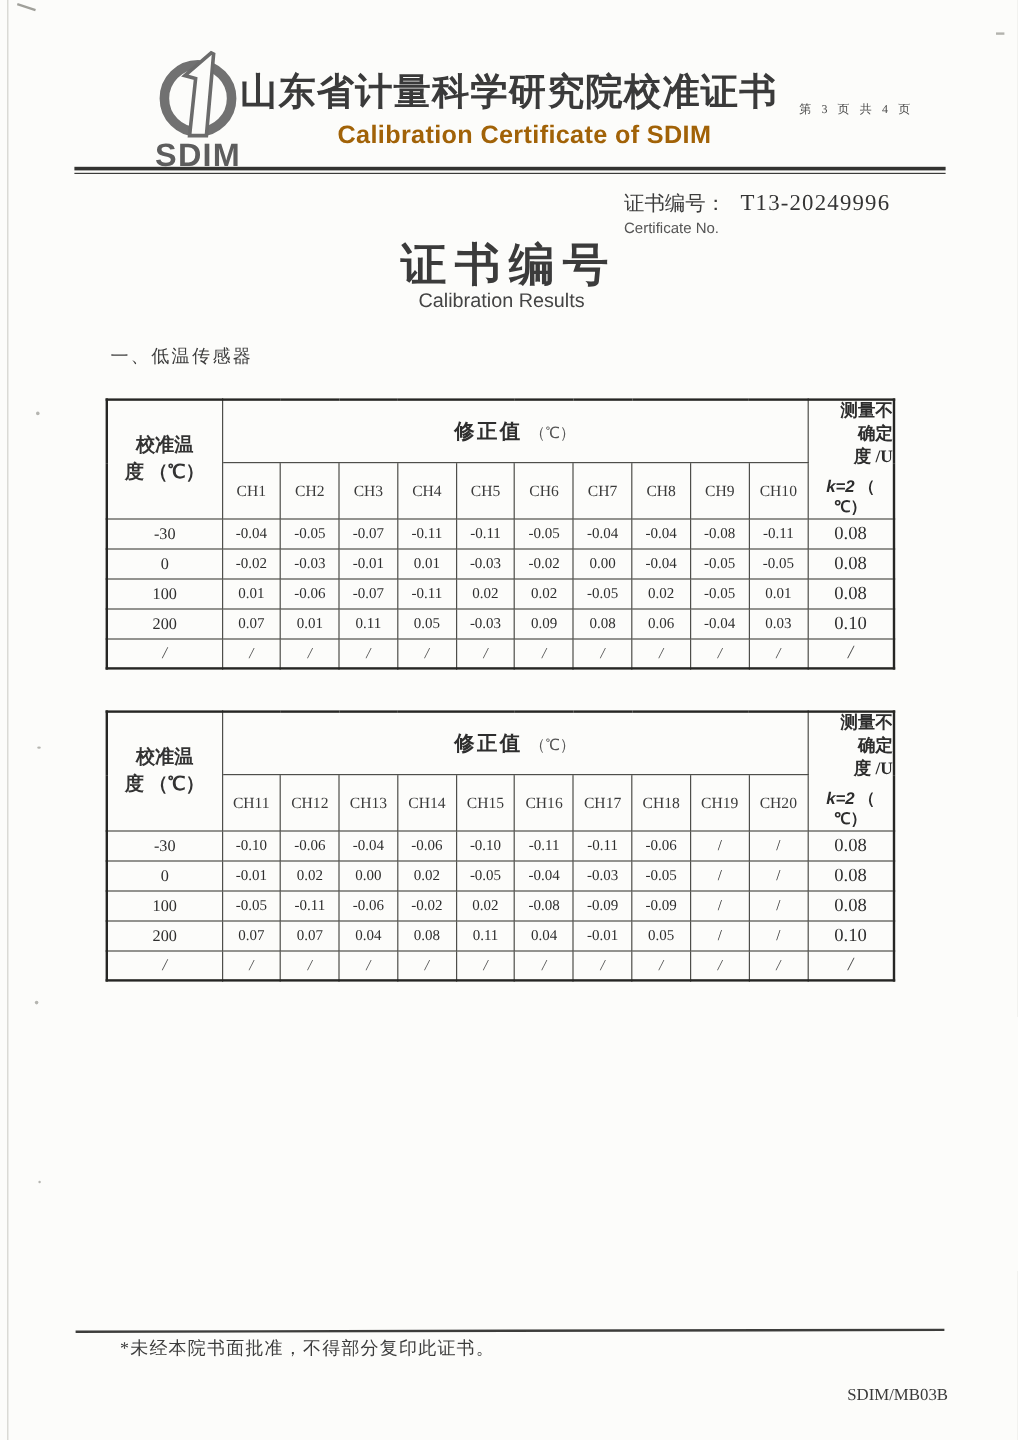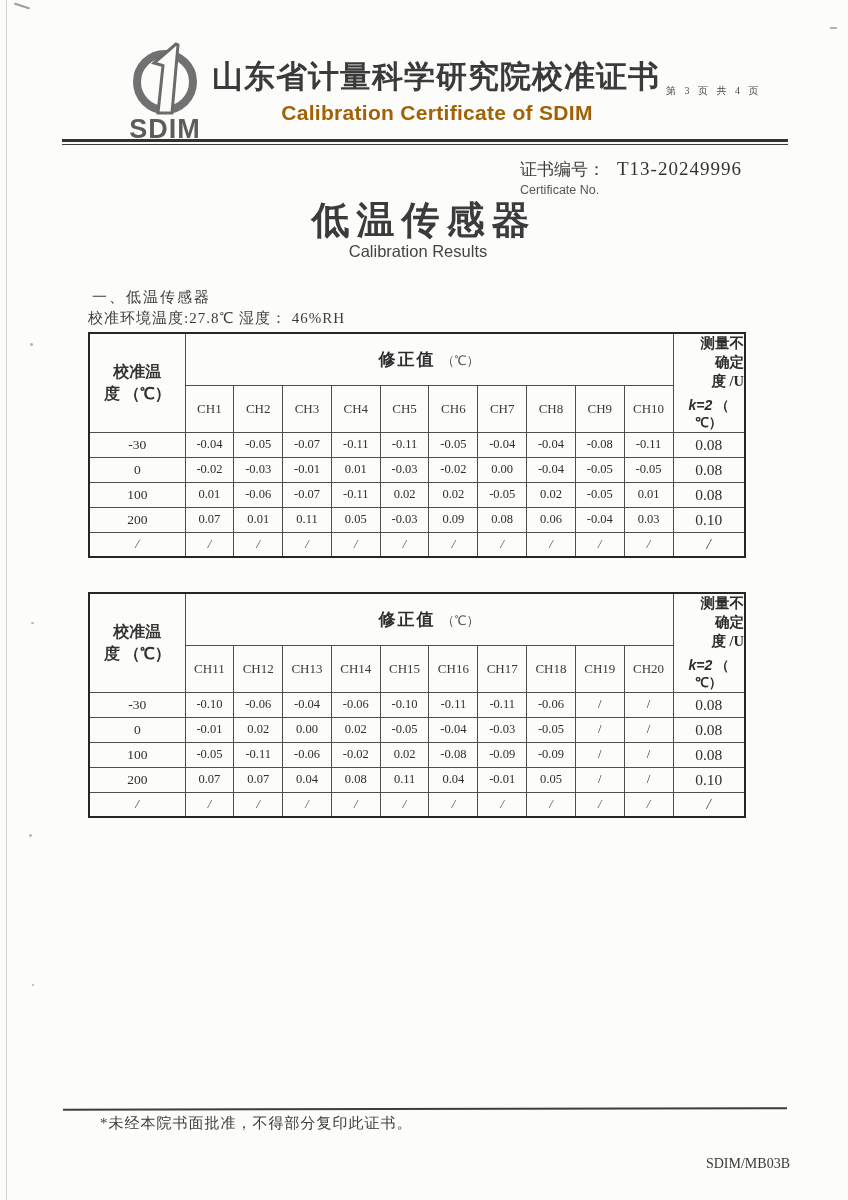--- a/index.html
+++ b/index.html
@@ -11,21 +11,21 @@
   }
   
   .scan-edge { position:absolute; left:6px; top:0; width:1px; height:1200px; background:#d2d2cc; }
   .speck { position:absolute; background:#b5b5b0; border-radius:50%; }
   .mark-tl { position:absolute; left:14px; top:5px; width:16px; height:2px; background:#a0a09a; transform:rotate(18deg); }
   .mark-r  { position:absolute; left:830px; top:27px; width:7px; height:2px; background:#b3b3ae; }
 
   
   .logo { position:absolute; left:110px; top:40px; }
   .title-cn {
-    position:absolute; left:212px; top:56px; width:450px;
+    position:absolute; left:200px; top:56px; width:450px;
     font-size:31px; font-weight:700; letter-spacing:1px; color:#3a3a3a;
     font-family:"Liberation Serif", serif; white-space:nowrap;
   }
   .title-en {
     position:absolute; left:212px; top:101px; width:450px; text-align:center;
     font-size:21px; font-weight:800; color:#a16207; letter-spacing:.3px;
     font-family:"Liberation Sans", sans-serif; white-space:nowrap;
   }
   .page-info {
     position:absolute; left:666px; top:84px; font-size:10px; letter-spacing:3px;
@@ -109,25 +109,24 @@
   <div class="title-en">Calibration Certificate of SDIM</div>
   <div class="page-info">第 3 页 共 4 页</div>
   <div class="rule-thick"></div>
   <div class="rule-thin"></div>
 
   <div class="cert">
     <span class="cert-label">证书编号：</span><span class="cert-number">T13-20249996</span>
   </div>
   <div class="cert-sub">Certificate No.</div>
 
-  <div class="results-cn">低温传感器</div>
+  <div class="results-cn">证书编号</div>
   <div class="results-en">Calibration Results</div>
 
   <div class="sec-heading">一、低温传感器</div>
-  <div class="sec-env">校准环境温度:27.8℃ 湿度： 46%RH</div>
 
   <div class="cal-wrap-1">
     <table class="cal">
         <thead>
           <tr>
             <th class="temp-h" rowspan="2">校准温
 度 （℃）</th>
             <th class="span-h" colspan="10"><span class="span-label">修正值</span><span class="span-unit">（℃）</span></th>
             <th class="u-h" rowspan="2">
               <div class="u-lines">测量不

